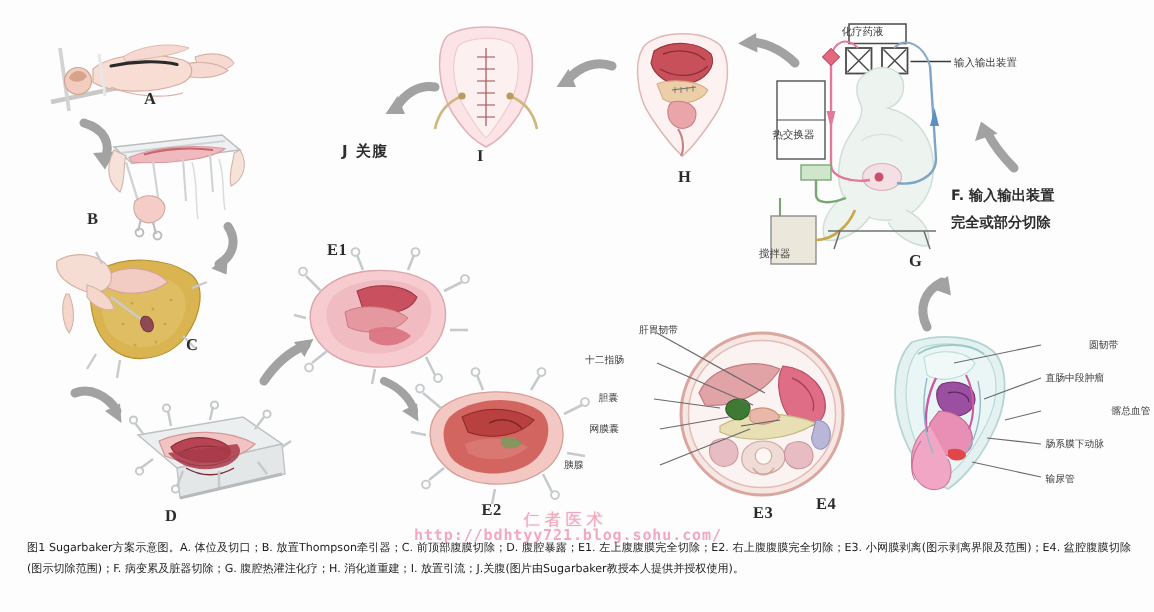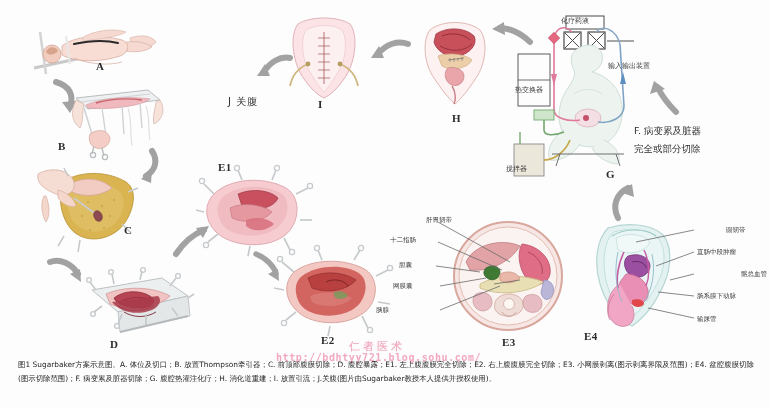--- a/index.html
+++ b/index.html
@@ -15,21 +15,21 @@
   .plabel{
     position:absolute;font-family:"Liberation Serif",serif;
     font-size:11px;color:#2b2b2b;font-weight:600;letter-spacing:.4px;
   }
   .cnlabel{
     position:absolute;font-family:"DejaVu Sans",sans-serif;
     font-size:6.5px;color:#3a3a3a;white-space:nowrap;line-height:1.25;
   }
   .bigcn{
     position:absolute;font-family:"DejaVu Sans",sans-serif;
-    font-size:9.5px;color:#2e2e2e;font-weight:400;line-height:1.55;white-space:nowrap;
+    font-size:9.5px;color:#2e2e2e;font-weight:700;line-height:1.55;white-space:nowrap;
   }
   .arrow{position:absolute;color:#9a9a9a;}
   .wm1{
     position:absolute;font-family:"DejaVu Sans",sans-serif;
     font-size:11px;color:#f0a8bd;letter-spacing:3px;font-weight:400;
     text-shadow:0 0 1px rgba(240,168,189,.6);
   }
   .wm2{
     position:absolute;font-family:"DejaVu Sans Mono",monospace;
     font-size:10px;color:#f2a9c0;letter-spacing:.6px;
@@ -341,21 +341,21 @@
       <path d="M56 28 C62 40 62 54 58 64" stroke="#c75aa0" stroke-width="1.4" fill="none"></path>
 
       <path d="M30 30 C26 48 28 66 34 80" stroke="#8fb8c9" stroke-width=".9" fill="none"></path>
       <path d="M64 32 C68 50 64 68 56 80" stroke="#8fb8c9" stroke-width=".9" fill="none"></path>
 
       <path d="M44 78 C50 76 56 78 56 82 C54 86 46 86 44 82 Z" fill="#e0464a"></path>
 
       <path d="M24 14 C36 6 58 6 68 14" stroke="#9ec9c7" stroke-width="1.2" fill="none"></path>
     </svg>
   </div>
-  <div class="plabel" style="left:584px;top:330px;">E4</div>
+  <div class="plabel" style="left:544px;top:330px;">E4</div>
 
   <svg class="panel" style="left:612px;top:224px;width:90px;height:102px;">
     <g stroke="#6a6a6a" stroke-width=".8" fill="none">
       <path d="M24 18 L82 6"></path>
       <path d="M44 42 L82 28"></path>
       <path d="M58 56 L82 50"></path>
       <path d="M46 68 L82 72"></path>
       <path d="M36 84 L82 94"></path>
     </g>
   </svg>
@@ -365,21 +365,21 @@
   <div class="cnlabel" style="left:697px;top:292px;">肠系膜下动脉</div>
   <div class="cnlabel" style="left:697px;top:315px;">输尿管</div>
 
   <div class="arrow" style="left:608px;top:182px;">
     <svg width="40" height="40" viewBox="0 0 40 40">
       <path d="M10 36 C4 24 8 12 20 6" stroke="#a2a2a2" stroke-width="6" fill="none" stroke-linecap="round"></path>
       <path d="M12 10 L24 2 L26 15 Z" fill="#a2a2a2"></path>
     </svg>
   </div>
 
-  <div class="bigcn" style="left:634px;top:124px;">F. 病变累及脏器</div>
+  <div class="bigcn" style="left:634px;top:124px;">F. 输入输出装置</div>
   <div class="bigcn" style="left:634px;top:142px;">完全或部分切除</div>
 
   <div class="arrow" style="left:646px;top:78px;">
     <svg width="40" height="40" viewBox="0 0 40 40">
       <path d="M30 34 C22 26 16 18 12 10" stroke="#a2a2a2" stroke-width="6" fill="none" stroke-linecap="round"></path>
       <path d="M4 16 L8 3 L19 11 Z" fill="#a2a2a2"></path>
     </svg>
   </div>
 
   <div class="panel" style="left:512px;top:14px;width:160px;height:160px;">
@@ -421,21 +421,21 @@
       <rect x="2" y="130" width="30" height="32" fill="#ece7db" stroke="#8a8a8a" stroke-width=".9"></rect>
       <path d="M32 146 C44 146 54 136 58 126" stroke="#c9a94e" stroke-width="1.8" fill="none"></path>
 
       <rect x="38" y="20" width="8" height="8" fill="#e4687f" stroke="#c04a61" stroke-width=".7" transform="rotate(45 42 24)"></rect>
 
       <path d="M40 140 L112 140" stroke="#6f6f6f" stroke-width="1"></path>
       <path d="M48 140 L44 152 M104 140 L108 152" stroke="#6f6f6f" stroke-width="1"></path>
     </svg>
   </div>
   <div class="cnlabel" style="left:561px;top:17px;font-size:7px;">化疗药液</div>
-  <div class="cnlabel" style="left:608px;top:38px;font-size:7px;margin-top:24px;">输入输出装置</div>
+  <div class="cnlabel" style="left:636px;top:38px;font-size:7px;">输入输出装置</div>
   <div class="cnlabel" style="left:515px;top:86px;font-size:7px;">热交换器</div>
   <div class="cnlabel" style="left:506px;top:165px;font-size:7px;">搅拌器</div>
   <div class="plabel" style="left:606px;top:168px;">G</div>
 
   <div class="arrow" style="left:492px;top:20px;">
     <svg width="42" height="34" viewBox="0 0 42 34">
       <path d="M38 22 C28 12 16 8 8 8" stroke="#a2a2a2" stroke-width="6" fill="none" stroke-linecap="round"></path>
       <path d="M12 2 L0 9 L13 15 Z" fill="#a2a2a2"></path>
     </svg>
   </div>

